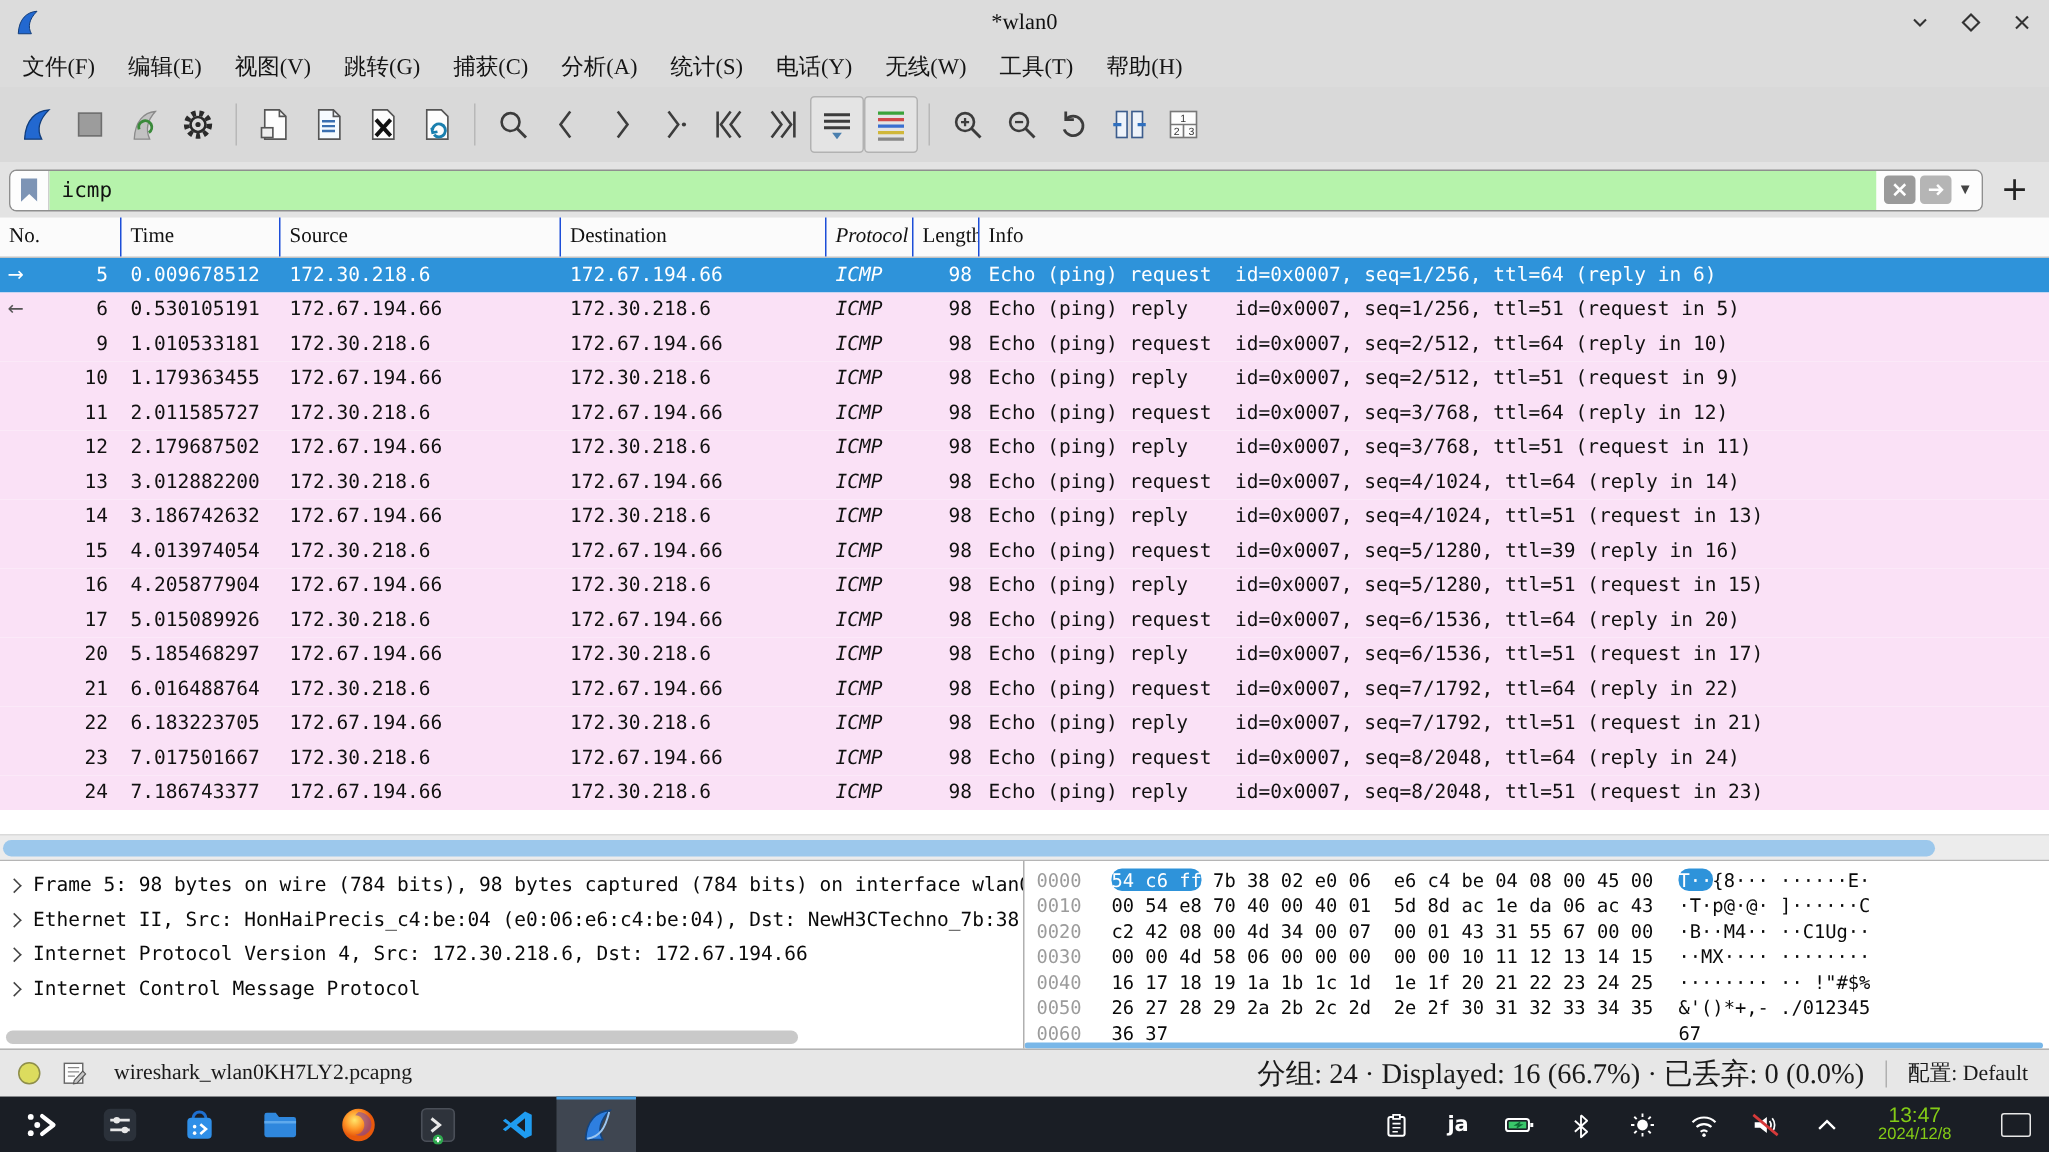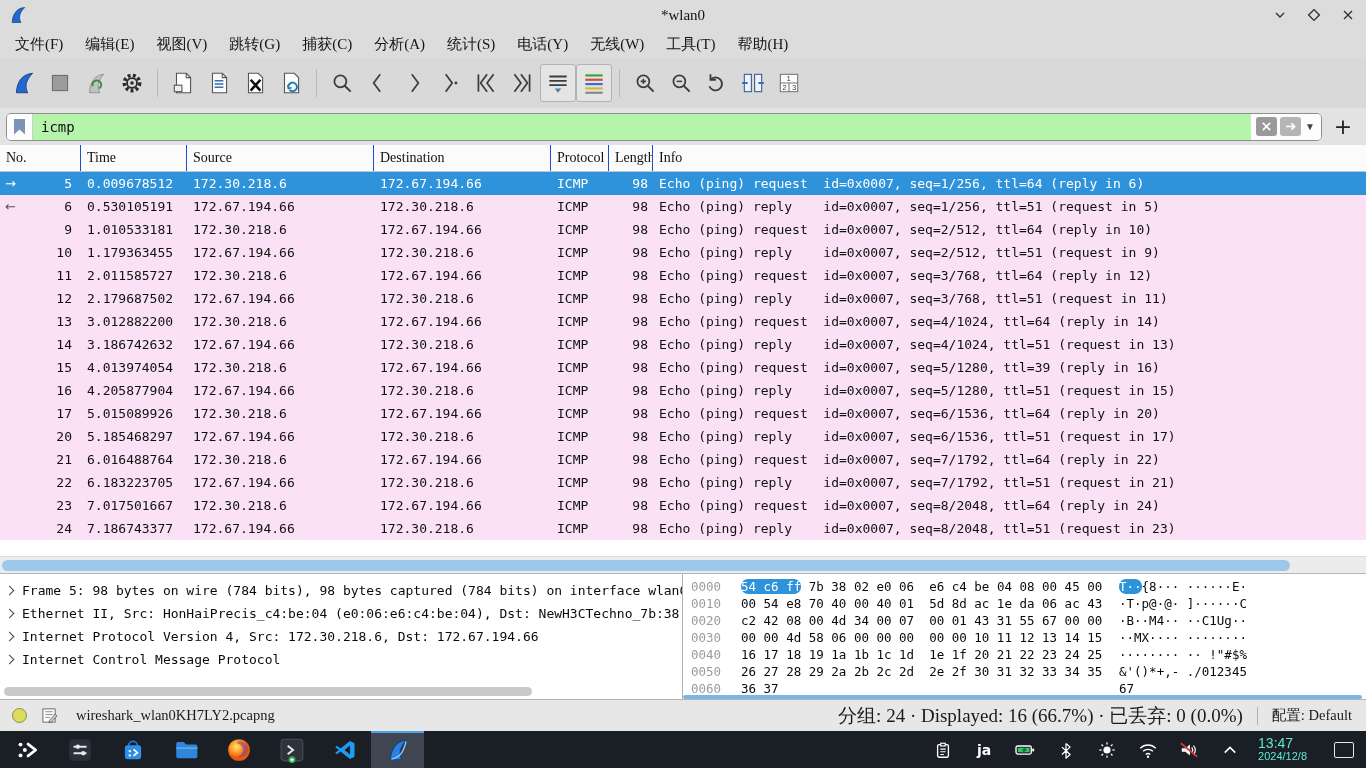--- a/index.html
+++ b/index.html
@@ -36,21 +36,21 @@
   .fsq.go { background:#b5b5b5; }
   .fcaret { font-size:10px; color:#444; margin-left:1px; }
   .addbtn { width:26px; height:28px; margin-left:8px; display:flex; align-items:center; justify-content:center; font-size:22px; color:#222; font-family:"DejaVu Sans",sans-serif; }
 
   
   .phead { height:27px; background:#fbfbfb; border-bottom:1px solid #c3c3c3; display:flex; align-items:stretch; flex:0 0 auto; }
   .hcell { display:flex; align-items:center; padding-left:6px; font-size:14px; color:#111; border-right:1px solid #1d4ed8; overflow:hidden; white-space:nowrap; }
   .hcell:last-child { border-right:none; }
   .c-no { width:81px; flex:0 0 auto; } .c-time { width:106px; flex:0 0 auto; }
   .c-src { width:187px; flex:0 0 auto; } .c-dst { width:177px; flex:0 0 auto; }
-  .c-proto { width:58px; flex:0 0 auto; } .c-len { width:44px; flex:0 0 auto; }
+  .c-proto { width:58px; flex:0 0 auto;font-style:italic; } .c-len { width:44px; flex:0 0 auto; }
   .c-info { flex:1 1 auto; }
   .plist { height:384px; background:#fff; overflow:hidden; font-family:"DejaVu Sans Mono","Liberation Mono",monospace; font-size:13px; flex:0 0 auto; }
   .prow { height:23px; display:flex; align-items:center; background:#fae1f6; color:#111; }
   .prow.sel { background:#2e93da; color:#fff; }
   .prow span { overflow:hidden; white-space:pre; padding-left:6px; }
   .prow .c-no { display:flex; justify-content:space-between; padding:0 9px 0 5px; }
   .prow .c-len { text-align:right; padding-right:5px; padding-left:0; }
   .marker { font-family:"DejaVu Sans",sans-serif; font-size:13px; }
   .prow.sel .marker { color:#fff; } .prow .marker { color:#555; }
 
@@ -83,21 +83,21 @@
   .sb-prof { font-size:14.5px; color:#1a1a1a; margin-right:14px; }
 
   
   .taskbar { height:37px; background:#1a1e25; display:flex; align-items:stretch; flex:0 0 auto; }
   .slot { width:53px; display:flex; align-items:center; justify-content:center; position:relative; }
   .slot.active { background:#3f4651; }
   .slot.active::before { content:""; position:absolute; top:0; left:0; right:0; height:2px; background:#4aa3e8; }
   .tray { margin-left:auto; display:flex; align-items:center; gap:15px; padding-right:8px; }
   .trayicon { width:26px; height:26px; display:flex; align-items:center; justify-content:center; }
   .ja { color:#fff; font-family:"DejaVu Sans",sans-serif; font-weight:bold; font-size:14px; }
-  .clock { color:#5eead4; text-align:left; line-height:1.05; margin:0 0; font-family:"Liberation Sans",sans-serif; }
+  .clock { color:#84cc16; text-align:center; line-height:1.05; margin:0 6px; font-family:"Liberation Sans",sans-serif; }
   .clock .t { font-size:14px; } .clock .d { font-size:11px; }
   .showdesk { width:20px; height:16px; border:1.5px solid #e8e8e8; border-radius:2px; margin-left:12px; margin-right:4px; }
 
   svg { display:block; }
 </style>
 </head>
 <body>
 
 <div class="app">
 

